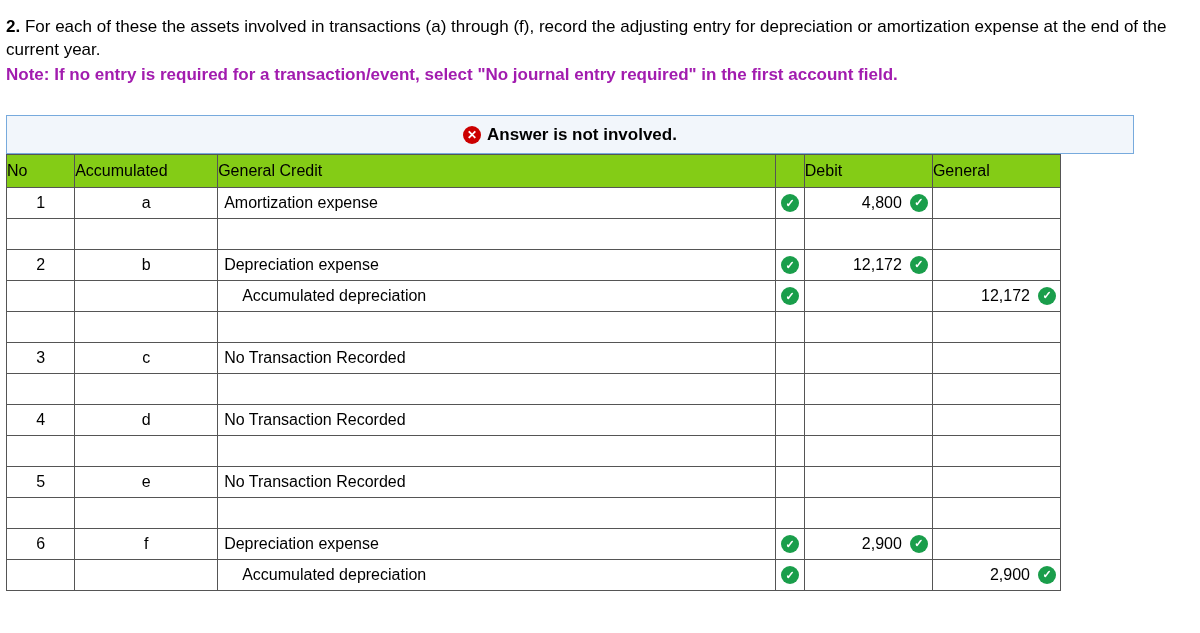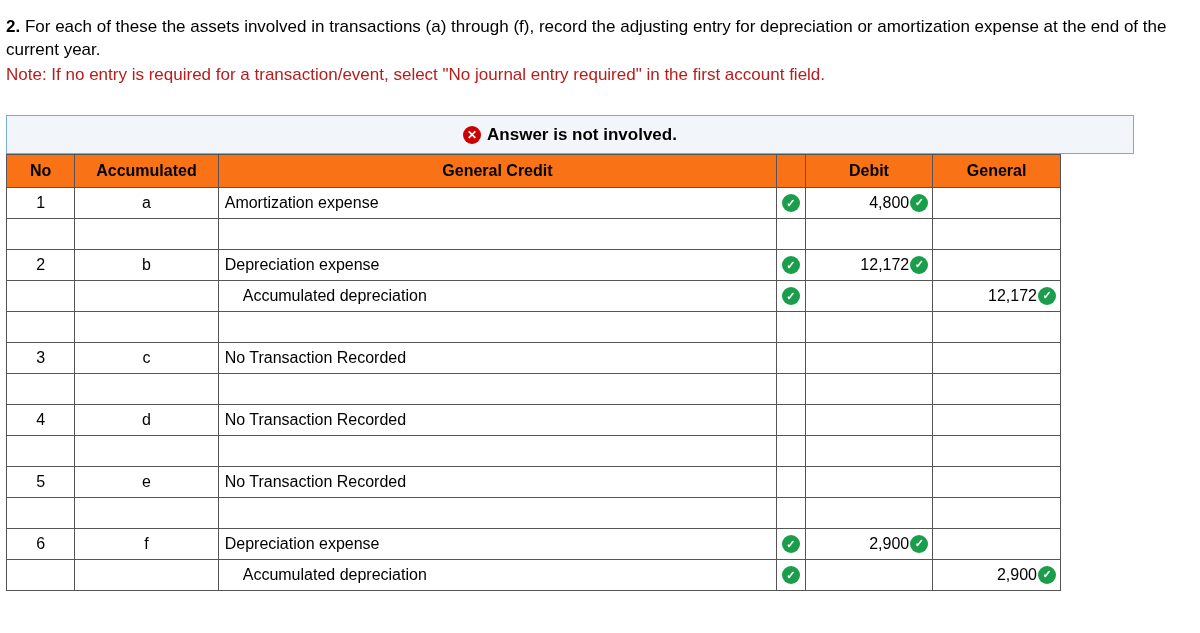--- a/index.html
+++ b/index.html
@@ -10,22 +10,22 @@
     color: #000;
     width: 1200px;
     box-sizing: border-box;
   }
   .question-text {
     line-height: 1.35;
     margin-bottom: 2px;
     margin-top: 12px;
   }
   .note-text {
-    color: #b91c1c;
-    font-weight: normal;
+    color: #a21caf;
+    font-weight: bold;
     line-height: 1.35;
   }
   .status-bar {
     margin-top: 28px;
     border: 1px solid #77aadd;
     background: #f2f6fb;
     padding: 8px 0;
     text-align: center;
     font-weight: bold;
     font-size: 17px;
@@ -54,23 +54,23 @@
     margin-top: 0;
   }
   table.journal th, table.journal td {
     border: 1px solid #555;
     font-size: 16px;
     height: 30px;
     padding: 0;
     vertical-align: middle;
   }
   table.journal th {
-    background: #f97316;
-    font-weight: bold;
-    text-align: center;
+    background: #84cc16;
+    font-weight: normal;
+    text-align: left;
     height: 32px;
   }
   .col-no    { width: 70px; text-align: center; }
   .col-trans { width: 145px; text-align: center; }
   .col-gj    { width: 560px; }
   .col-chk   { width: 28px; text-align: center; }
   .col-amt   { width: 126px; }
   .gj-cell   { padding-left: 6px !important; }
   .gj-indent { padding-left: 24px !important; }
   .amt-cell  { text-align: right; padding-right: 4px !important; white-space: nowrap; }
@@ -83,21 +83,21 @@
     display: inline-flex;
     align-items: center;
     justify-content: center;
     font-size: 11px;
     font-weight: bold;
     vertical-align: middle;
   }
   .amt-wrap {
     display: inline-flex;
     align-items: center;
-    gap: 1px;
+    gap: 8px;
     justify-content: flex-end;
   }
   .spacer-row td { border-left: none; border-right: none; border-top: none; border-bottom: none; height: 10px; }
 </style>
 </head>
 <body>
 
 <div class="question-text">
   <b>2.</b><span> For each of these the assets involved in transactions (a) through (f), record the adjusting entry for depreciation or amortization expense at the end of the current year.</span>
 </div>

